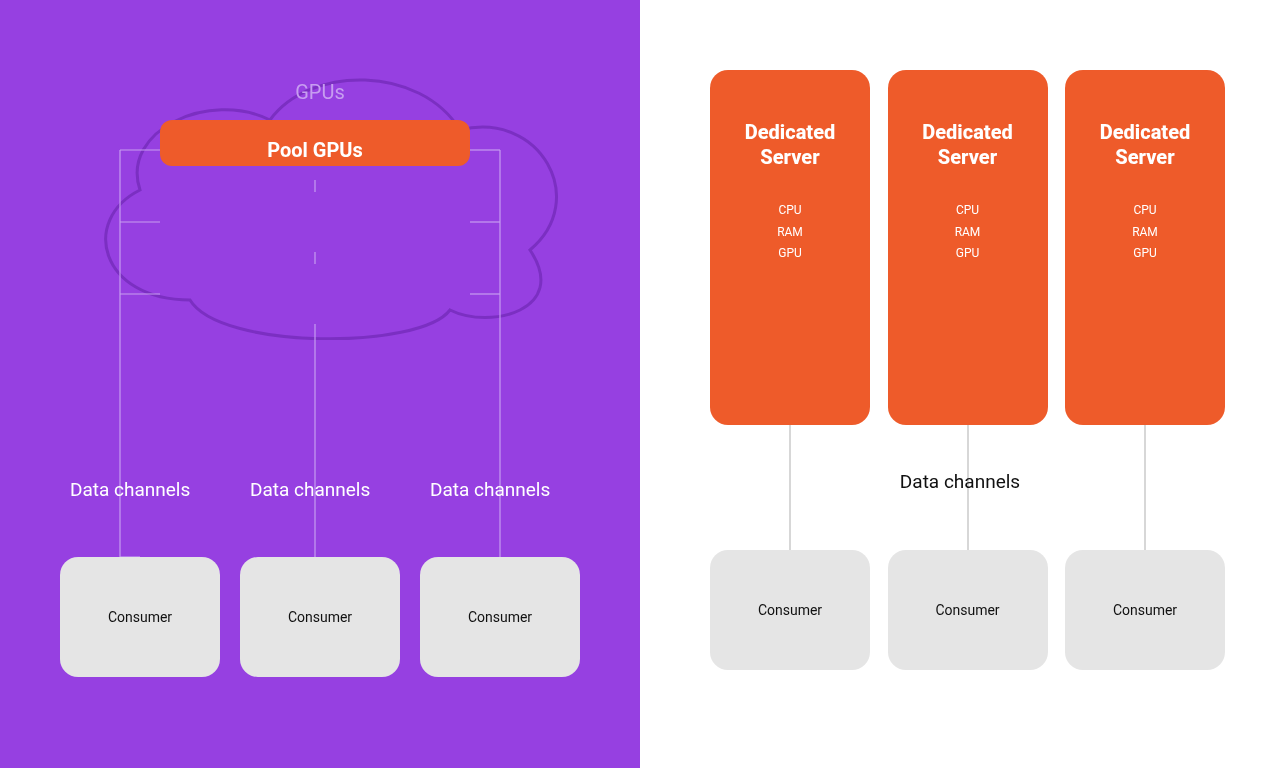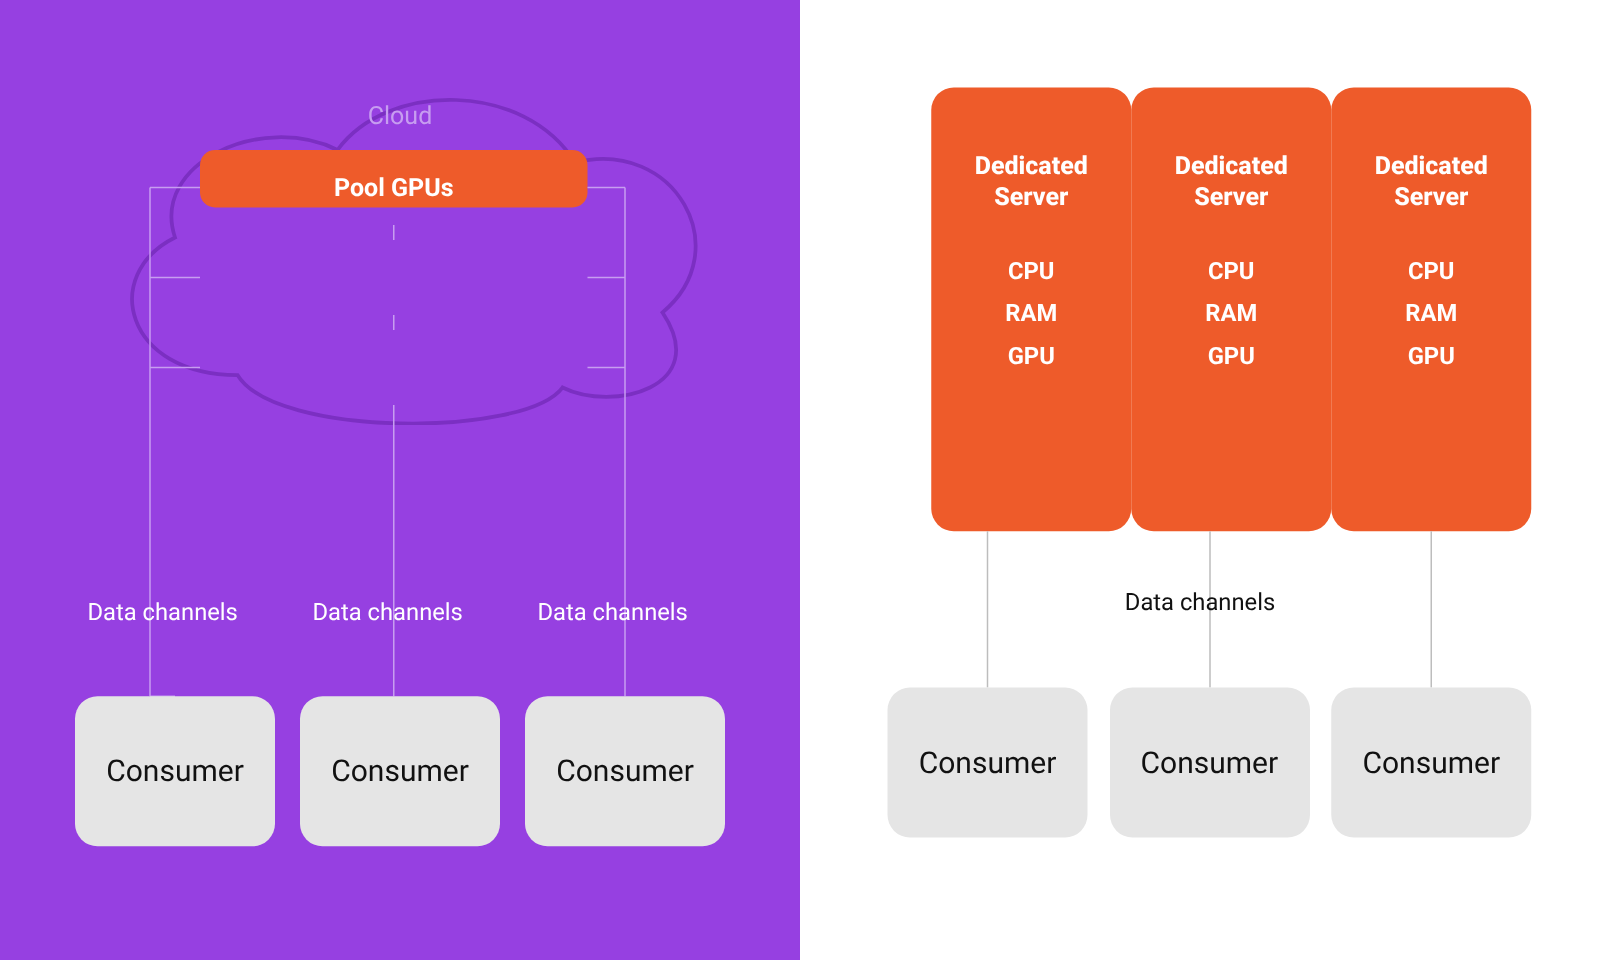--- a/index.html
+++ b/index.html
@@ -81,51 +81,51 @@
   }
   .consumer-box {
     width: 160px;
     height: 120px;
     background: #E5E5E5;
     border-radius: 18px;
     display: flex;
     align-items: center;
     justify-content: center;
     color: #111;
-    font-size: 24px;
+    font-size: 14px;
   }
 
   
   .server-row {
     position: absolute;
     left: 70px;
     top: 70px;
     width: 515px;
     display: flex;
-    justify-content: flex-end;
+    justify-content: space-between;
   }
   .server-box {
     width: 160px;
     height: 355px;
     background: #EE5B2A;
     border-radius: 18px;
     color: #fff;
     text-align: center;
     padding-top: 50px;
   }
   .server-title {
     font-weight: 800;
     font-size: 20px;
     line-height: 1.25;
     margin-bottom: 30px;
   }
   .server-specs {
-    font-size: 19px;
+    font-size: 12px;
     line-height: 1.8;
-    font-weight: 700;
+    font-weight: 400;
   }
 
   .right-lines {
     position: absolute;
     left: 0; top: 0;
     width: 640px; height: 768px;
     pointer-events: none;
   }
   .channel-label-right {
     position: absolute;
@@ -153,21 +153,21 @@
   <svg class="cloud-svg" viewBox="0 0 520 290">
     <path d="M 130 250
              C 40 250, 20 170, 80 140
              C 60 80, 150 40, 210 70
              C 250 15, 360 15, 400 80
              C 480 60, 530 150, 470 200
              C 510 260, 430 280, 390 260
              C 360 300, 160 300, 130 250 Z" fill="none" stroke="#7B2FC2" stroke-width="3"></path>
   </svg>
 
-  <div class="cloud-label">Cloud</div>
+  <div class="cloud-label">GPUs</div>
 
   <div class="pool-stack">
     <div class="pool-box">Pool GPUs</div>
   </div>
 
   <svg class="left-lines">
     <g stroke="#c79df0" stroke-width="1.2" fill="none">
 
       <line x1="160" y1="150" x2="120" y2="150"></line>
       <line x1="160" y1="222" x2="120" y2="222"></line>

